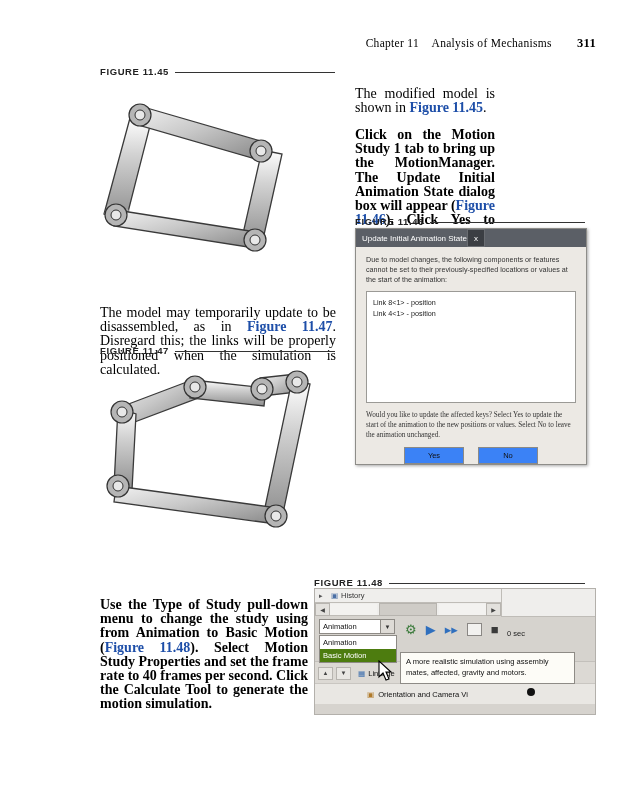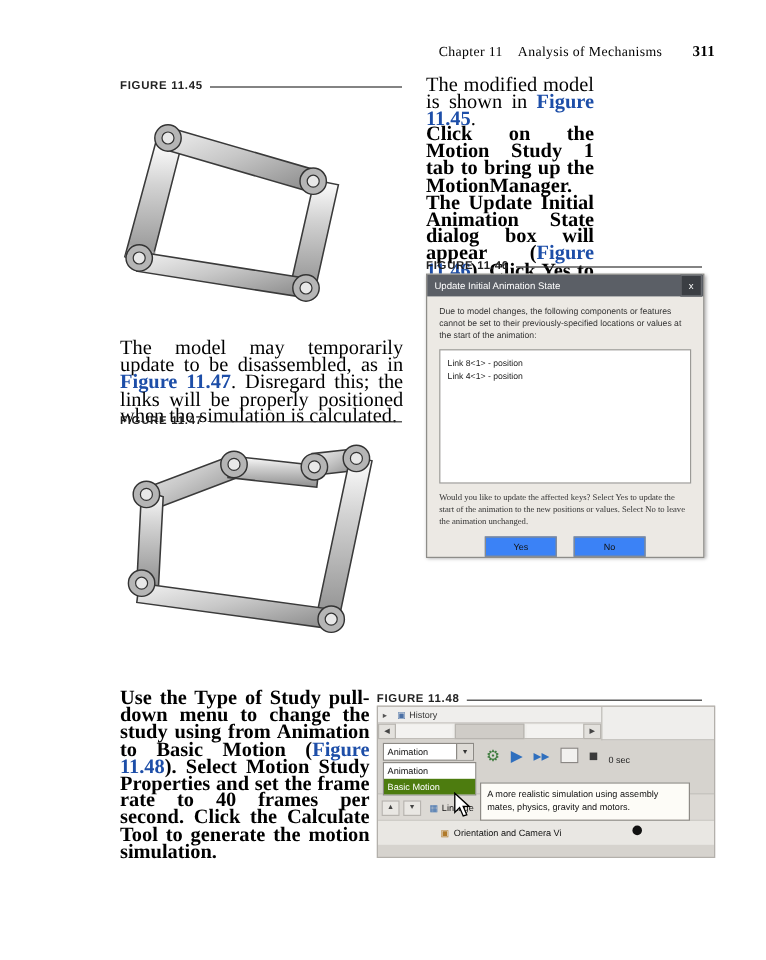--- a/index.html
+++ b/index.html
@@ -49,24 +49,25 @@
   .figrule {
     position: absolute;
     height: 1px;
     background: #333;
   }
 
   
   .body-text {
     position: absolute;
     font-family: "Liberation Serif", serif;
-    font-size: 17px;
+    font-size: 14px;
     line-height: 14.2px;
     text-align: justify;
     color: #000;
+    margin-top: 23px;
   }
   .body-bold {
     font-family: "Liberation Serif", serif;
     font-weight: bold;
   }
   .ref-bold {
     color: #1d4ea8;
     font-weight: bold;
   }
 
@@ -88,21 +89,20 @@
   }
   .dialog-title {
     height: 18px;
     background: #5b5f66;
     color: #fff;
     font-family: "Liberation Sans", sans-serif;
     font-size: 8px;
     display: flex;
     align-items: center;
     padding-left: 6px;
-    justify-content: space-between;
   }
   .dialog-close {
     width: 16px;
     height: 16px;
     background: #3b3e43;
     color: #fff;
     font-family: "Liberation Sans", sans-serif;
     font-size: 8px;
     display: flex;
     align-items: center;
@@ -563,19 +563,19 @@
 
     <div class="mm-row2">
       <div class="lbl">
         <span style="color:#b07a2a;">▣</span>
         <span>Orientation and Camera Vi</span>
       </div>
     </div>
     <div class="mm-keydot"></div>
   </div>
 
-  <div class="tooltip">A more realistic simulation using assembly mates, physics, gravity and motors.</div>
+  <div class="tooltip">A more realistic simulation using assembly mates, affected, gravity and motors.</div>
 
   <svg class="cursor" width="16" height="22" viewBox="0 0 16 22">
     <path d="M1,1 L1,17 L5,13 L8,20 L11,19 L8,12 L13,12 Z" fill="#ffffff" stroke="#000" stroke-width="1.1"></path>
   </svg>
 
 </div>
 
 </body></html>

